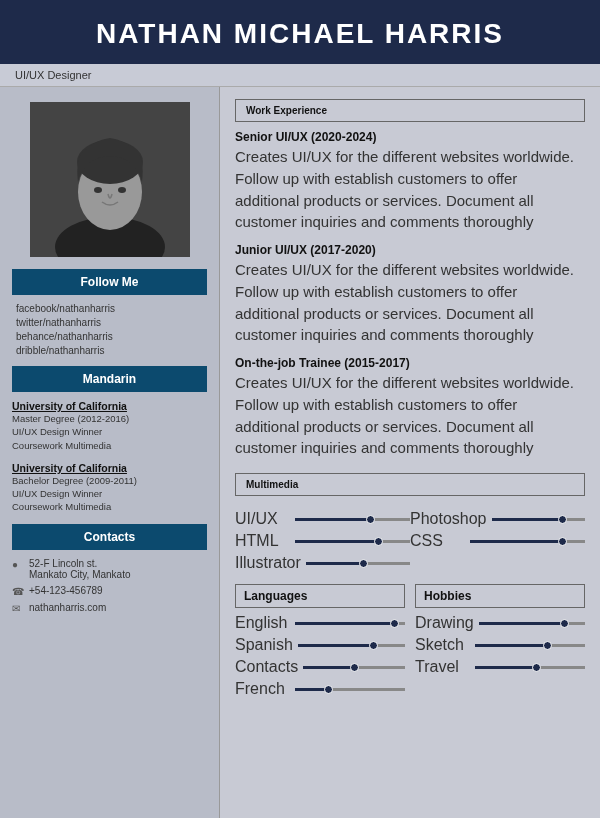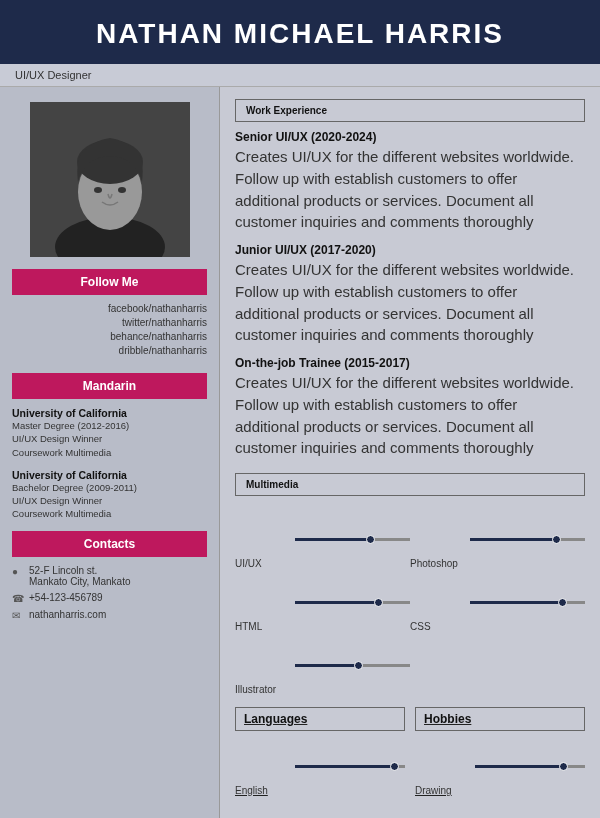--- a/index.html
+++ b/index.html
@@ -56,48 +56,48 @@
       background: #555;
       overflow: hidden;
       position: relative;
     }
     .profile-photo svg {
       width: 100%;
       height: 100%;
     }
 
     .section-header-dark {
-      background: #be185d;
+      background: #0c4a6e;
       color: white;
       text-align: center;
       padding: 6px 10px;
       font-size: 12px;
       font-weight: bold;
       margin-bottom: 8px;
       margin-top: 4px;
     }
 
     .social-links {
-      margin-bottom: 17px;
+      margin-bottom: 10px;
       padding-left: 4px;
-      text-align: right;
     }
     .social-links div {
       color: #333;
       margin-bottom: 3px;
       font-size: 10px;
     }
 
     .edu-item {
       margin-bottom: 10px;
     }
     .edu-item .uni-name {
       font-weight: bold;
       font-size: 10.5px;
       color: #111;
+      text-decoration: underline;
     }
     .edu-item .edu-detail {
       font-size: 9.5px;
       color: #333;
       line-height: 1.4;
     }
 
     .contacts-section {
       margin-top: 4px;
     }
@@ -148,24 +148,23 @@
       color: #333;
       line-height: 1.45;
     }
     .skill-item {
       display: flex;
       align-items: center;
       gap: 5px;
       margin-bottom: 4px;
     }
     .skill-label {
-      font-size: 10px;
+      font-size: 16px;
       color: #333;
       min-width: 55px;
-      margin-top: 48px;
     }
     .skill-bar-track {
       flex: 1;
       height: 3px;
       background: #888;
       position: relative;
     }
     .skill-bar-fill {
       position: absolute;
       left: 0;
@@ -181,21 +180,20 @@
       border-radius: 50%;
       background: #1e2a4a;
       border: 1px solid #fff;
     }
 
     
     .two-col-section {
       display: flex;
       gap: 10px;
       margin-top: 8px;
-      text-decoration: underline;
     }
     .sub-section {
       flex: 1;
     }
     .sub-section .section-box-small {
       border: 1.5px solid #666;
       padding: 4px 8px;
       margin-bottom: 6px;
       font-size: 12px;
       font-weight: bold;

